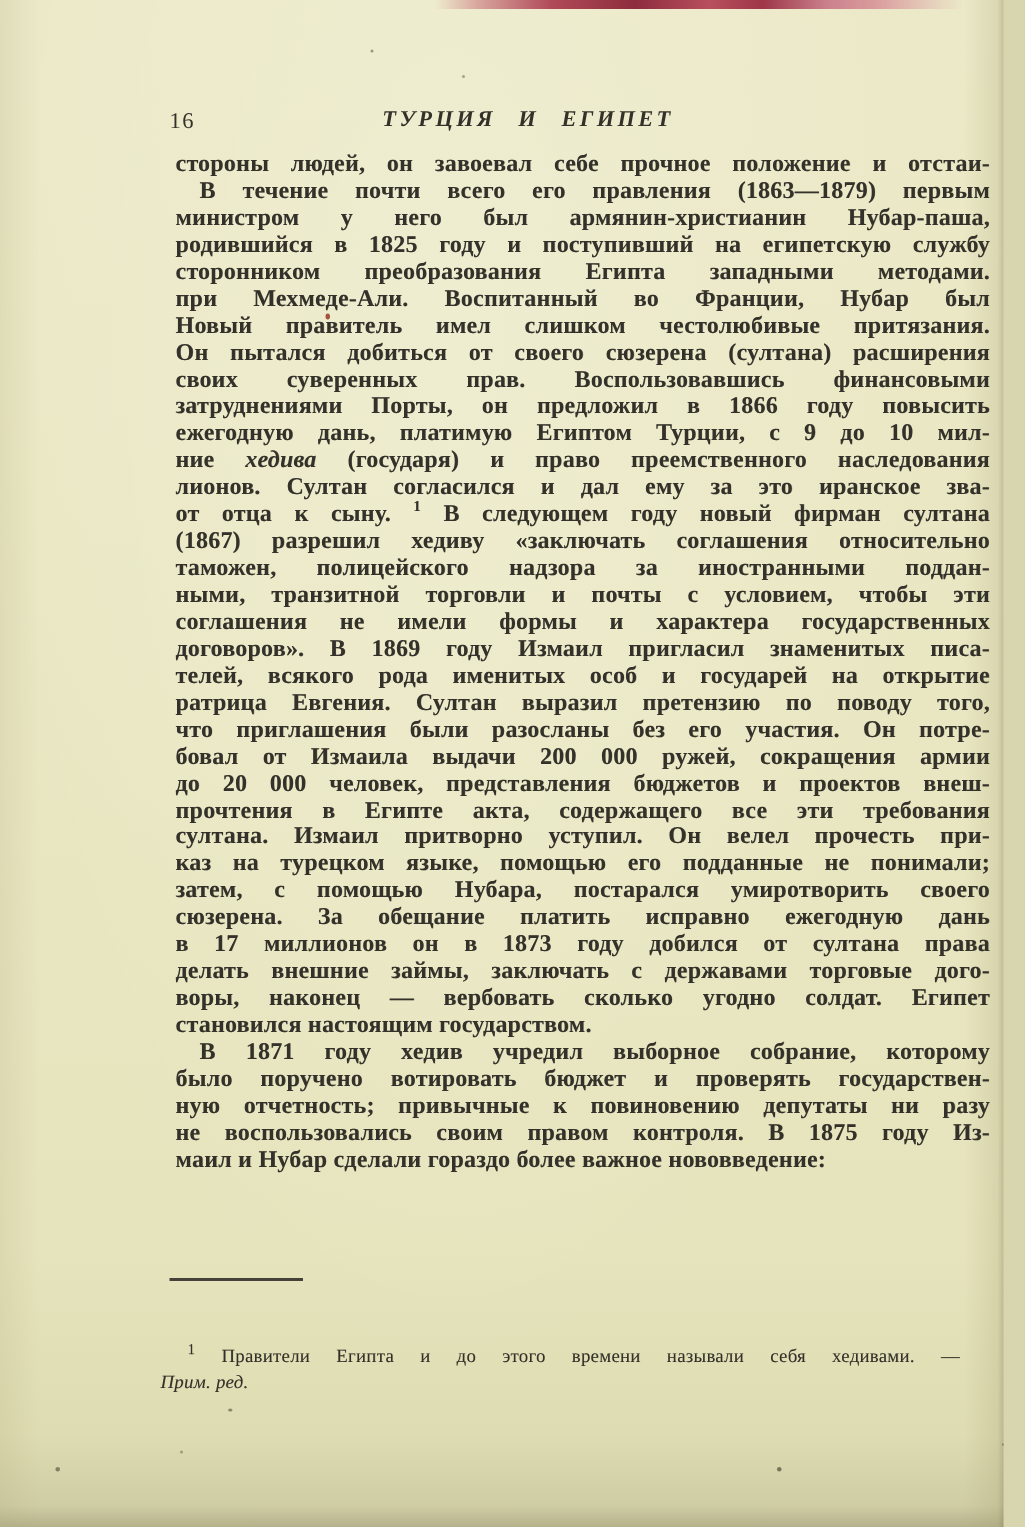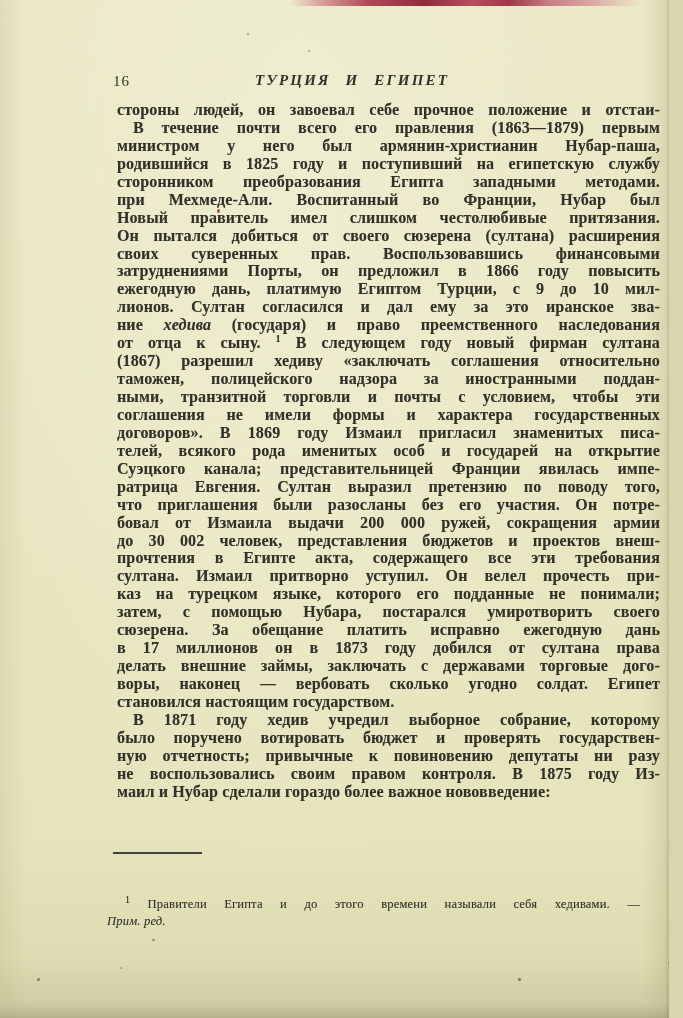--- a/index.html
+++ b/index.html
@@ -80,37 +80,36 @@
         <div class="line indent">В течение почти всего его правления (1863—1879) первым</div>
         <div class="line">министром у него был армянин-христианин Нубар-паша,</div>
         <div class="line">родившийся в 1825 году и поступивший на египетскую службу</div>
         <div class="line">сторонником преобразования Египта западными методами.</div>
         <div class="line">при Мехмеде-Али. Воспитанный во Франции, Нубар был</div>
         <div class="line">Новый правитель имел слишком честолюбивые притязания.</div>
         <div class="line">Он пытался добиться от своего сюзерена (султана) расширения</div>
         <div class="line">своих суверенных прав. Воспользовавшись финансовыми</div>
         <div class="line">затруднениями Порты, он предложил в 1866 году повысить</div>
         <div class="line">ежегодную дань, платимую Египтом Турции, с 9 до 10 мил-</div>
+        <div class="line">ние <em>хедива</em> (государя) и право преемственного наследования</div>
         <div class="line">лионов. Султан согласился и дал ему за это иранское зва-</div>
-        <div class="line">ние <em>хедива</em> (государя) и право преемственного наследования</div>
         <div class="line">от отца к сыну. <sup>1</sup> В следующем году новый фирман султана</div>
         <div class="line">(1867) разрешил хедиву «заключать соглашения относительно</div>
         <div class="line">таможен, полицейского надзора за иностранными поддан-</div>
         <div class="line">ными, транзитной торговли и почты с условием, чтобы эти</div>
         <div class="line">соглашения не имели формы и характера государственных</div>
         <div class="line">договоров». В 1869 году Измаил пригласил знаменитых писа-</div>
         <div class="line">телей, всякого рода именитых особ и государей на открытие</div>
-        <div class="line">Суэцкого канала; представительницей Франции явилась импе-</div>
         <div class="line">ратрица Евгения. Султан выразил претензию по поводу того,</div>
         <div class="line">что приглашения были разосланы без его участия. Он потре-</div>
         <div class="line">бовал от Измаила выдачи 200 000 ружей, сокращения армии</div>
-        <div class="line">до 30 002 человек, представления бюджетов и проектов внеш-</div>
+        <div class="line">до 20 000 человек, представления бюджетов и проектов внеш-</div>
         <div class="line">прочтения в Египте акта, содержащего все эти требования</div>
         <div class="line">султана. Измаил притворно уступил. Он велел прочесть при-</div>
-        <div class="line">каз на турецком языке, которого его подданные не понимали;</div>
+        <div class="line">каз на турецком языке, помощью его подданные не понимали;</div>
         <div class="line">затем, с помощью Нубара, постарался умиротворить своего</div>
         <div class="line">сюзерена. За обещание платить исправно ежегодную дань</div>
         <div class="line">в 17 миллионов он в 1873 году добился от султана права</div>
         <div class="line">делать внешние займы, заключать с державами торговые дого-</div>
         <div class="line">воры, наконец — вербовать сколько угодно солдат. Египет</div>
         <div class="line last">становился настоящим государством.</div>
       </div>
       <div class="paragraph">
         <div class="line indent">В 1871 году хедив учредил выборное собрание, которому</div>
         <div class="line">было поручено вотировать бюджет и проверять государствен-</div>

